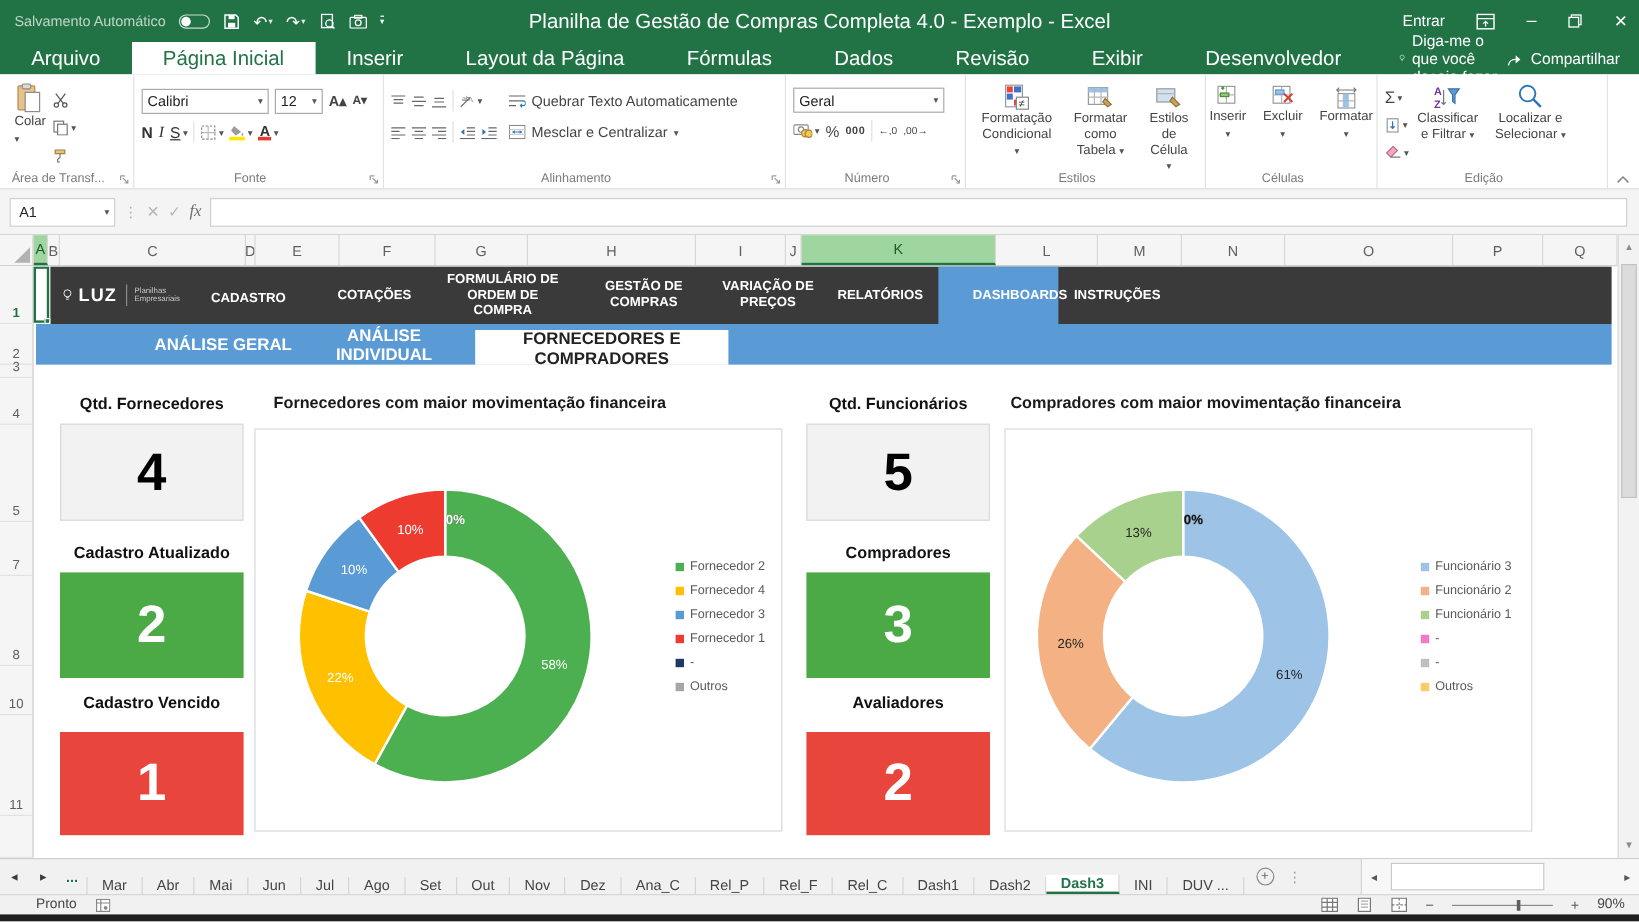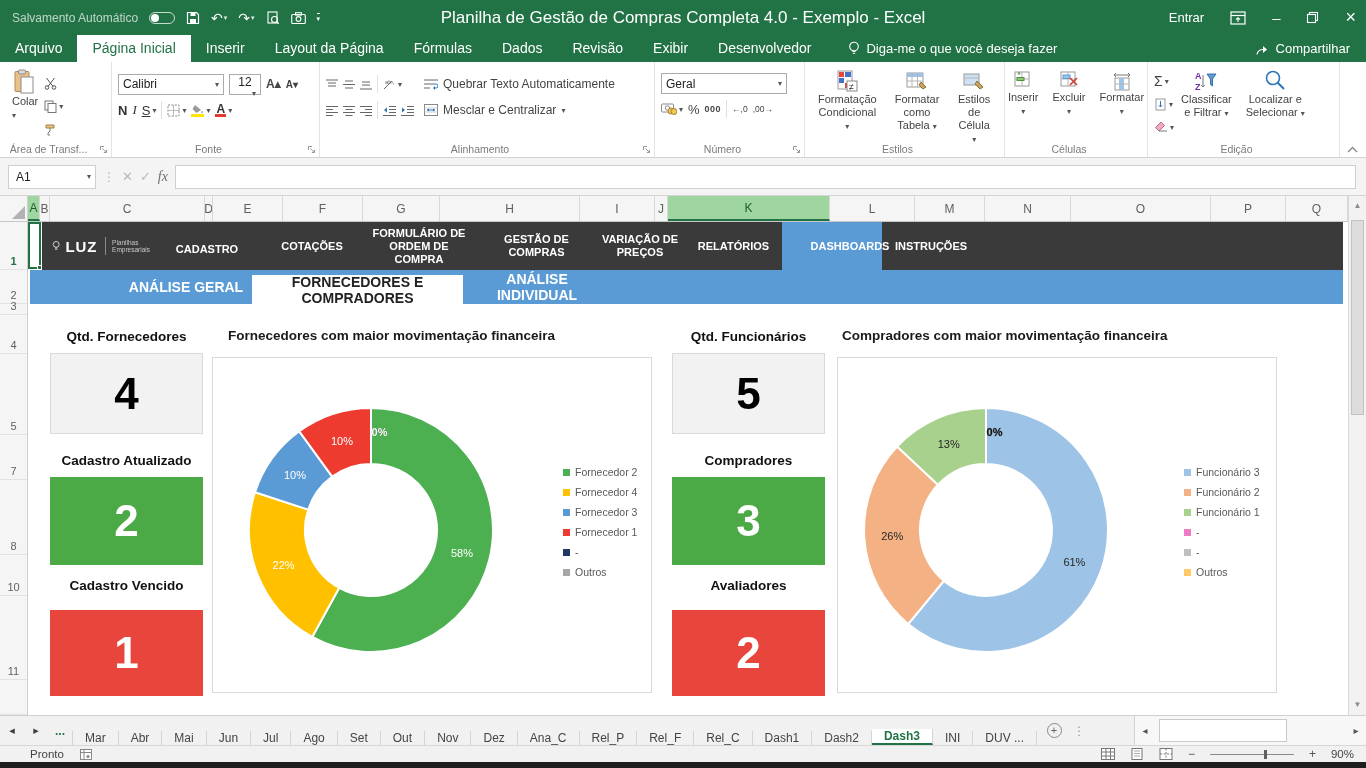--- a/index.html
+++ b/index.html
@@ -14,21 +14,21 @@
   .toggle .knob { position:absolute; left:1px; top:1px; width:8px; height:8px; border-radius:50%; background:#fff; }
   .qat-btn { display:flex; align-items:center; color:#fff; font-size:14px; gap:1px; }
   .mini-dd { font-size:7px; color:rgba(255,255,255,.85); }
   .title { position:absolute; left:50%; transform:translateX(-50%); top:0; line-height:35px; font-size:17px; color:#fff; white-space:nowrap; }
   .tb-right { position:absolute; right:10px; top:0; height:35px; display:flex; align-items:center; gap:26px; }
   .tb-right .txt { font-size:13px; }
   .win-glyph { font-size:15px; line-height:35px; }
 
   
   .tabrow { position:absolute; left:0; top:35px; width:1366px; height:27px; background:#217346; display:flex; align-items:stretch; }
-  .rtab { padding:0 15px; line-height:27px; font-size:14px; color:#fff; white-space:nowrap; }
+  .rtab { padding:0 26px; line-height:27px; font-size:17px; color:#fff; white-space:nowrap; }
   .rtab.active { background:#fff; color:#217346; }
   .tellme { display:flex; align-items:center; gap:6px; margin-left:22px; color:#fff; font-size:13px; }
   .share { margin-left:auto; display:flex; align-items:center; gap:6px; padding-right:16px; color:#fff; font-size:13px; }
 
   
   .ribbon { position:absolute; left:0; top:62px; width:1366px; height:96px; background:#fff; border-bottom:1px solid #d2d2d2; display:flex; }
   .rgroup { position:relative; border-right:1px solid #e3e3e3; padding:5px 6px 17px 6px; display:flex; align-items:flex-start; }
   .rgroup-label { position:absolute; bottom:2px; left:0; right:14px; text-align:center; font-size:10.5px; color:#7b7b7b; white-space:nowrap; }
   .launcher { position:absolute; bottom:3px; right:3px; }
   .bigbtn { display:flex; flex-direction:column; align-items:flex-start; font-size:11px; color:#444; padding:2px 6px; line-height:13px; text-align:center; }
@@ -282,21 +282,21 @@
       <div class="rgroup-label">Área de Transf...</div>
     </div>
 
     <div class="rgroup" style="width:208px;">
       <div class="rcol">
         <div class="rrow">
           <div class="combo" style="width:106px;">
               <span>Calibri</span>
               <span class="dd">▾</span>
             </div>
-          <div class="combo" style="width:32px;flex-direction:column;">
+          <div class="combo" style="width:40px;">
               <span>12</span>
               <span class="dd">▾</span>
             </div>
           <span class="sbtn" style="font-size:12px; font-weight:bold;">A▴</span>
           <span class="sbtn" style="font-size:10px; font-weight:bold;">A▾</span>
         </div>
         <div class="rrow">
           <span class="sbtn glyph-b">N</span>
           <span class="sbtn glyph-i">I</span>
           <span class="sbtn">
@@ -642,22 +642,22 @@
           <div class="nav-item" style="width: 117px;">GESTÃO DE COMPRAS</div>
           <div class="nav-item" style="width: 90px;">VARIAÇÃO DE PREÇOS</div>
           <div class="nav-item" style="width: 97px;">RELATÓRIOS</div>
           <div class="nav-item active" style="width: 100px;">DASHBOARDS</div>
           <div class="nav-item" style="width: 98px;">INSTRUÇÕES</div>
         </div>
     </div>
 
     <div id="subnav">
         <div class="subnav-item" style="width: 120px; margin-left: 96px;">ANÁLISE GERAL</div>
+        <div class="subnav-item" style="width: 140px; margin-left: 4px;">ANÁLISE INDIVIDUAL</div>
         <div class="subnav-item active" style="width: 211px; margin-left: 6px;">FORNECEDORES E COMPRADORES</div>
-        <div class="subnav-item" style="width: 140px; margin-left: 4px;">ANÁLISE INDIVIDUAL</div>
       </div>
 
     <div id="dash">
       <div class="chart-title" id="chart-title-1">Fornecedores com maior movimentação financeira</div>
       <div class="chart-title" id="chart-title-2">Compradores com maior movimentação financeira</div>
 
       <div class="panel" id="panel1">
         <svg id="donut1" width="438" height="334" viewBox="0 0 438 334">
             <path d="M158.0 50.0 A122 122 0 1 1 99.2 278.9 L126.2 229.8 A66 66 0 1 0 158.0 106.0 Z" fill="#4CAF50" stroke="#ffffff" stroke-width="2"></path>
             <text x="249.0" y="199.4" text-anchor="middle" fill="#FFFFFF" class="donut-label">58%</text>

